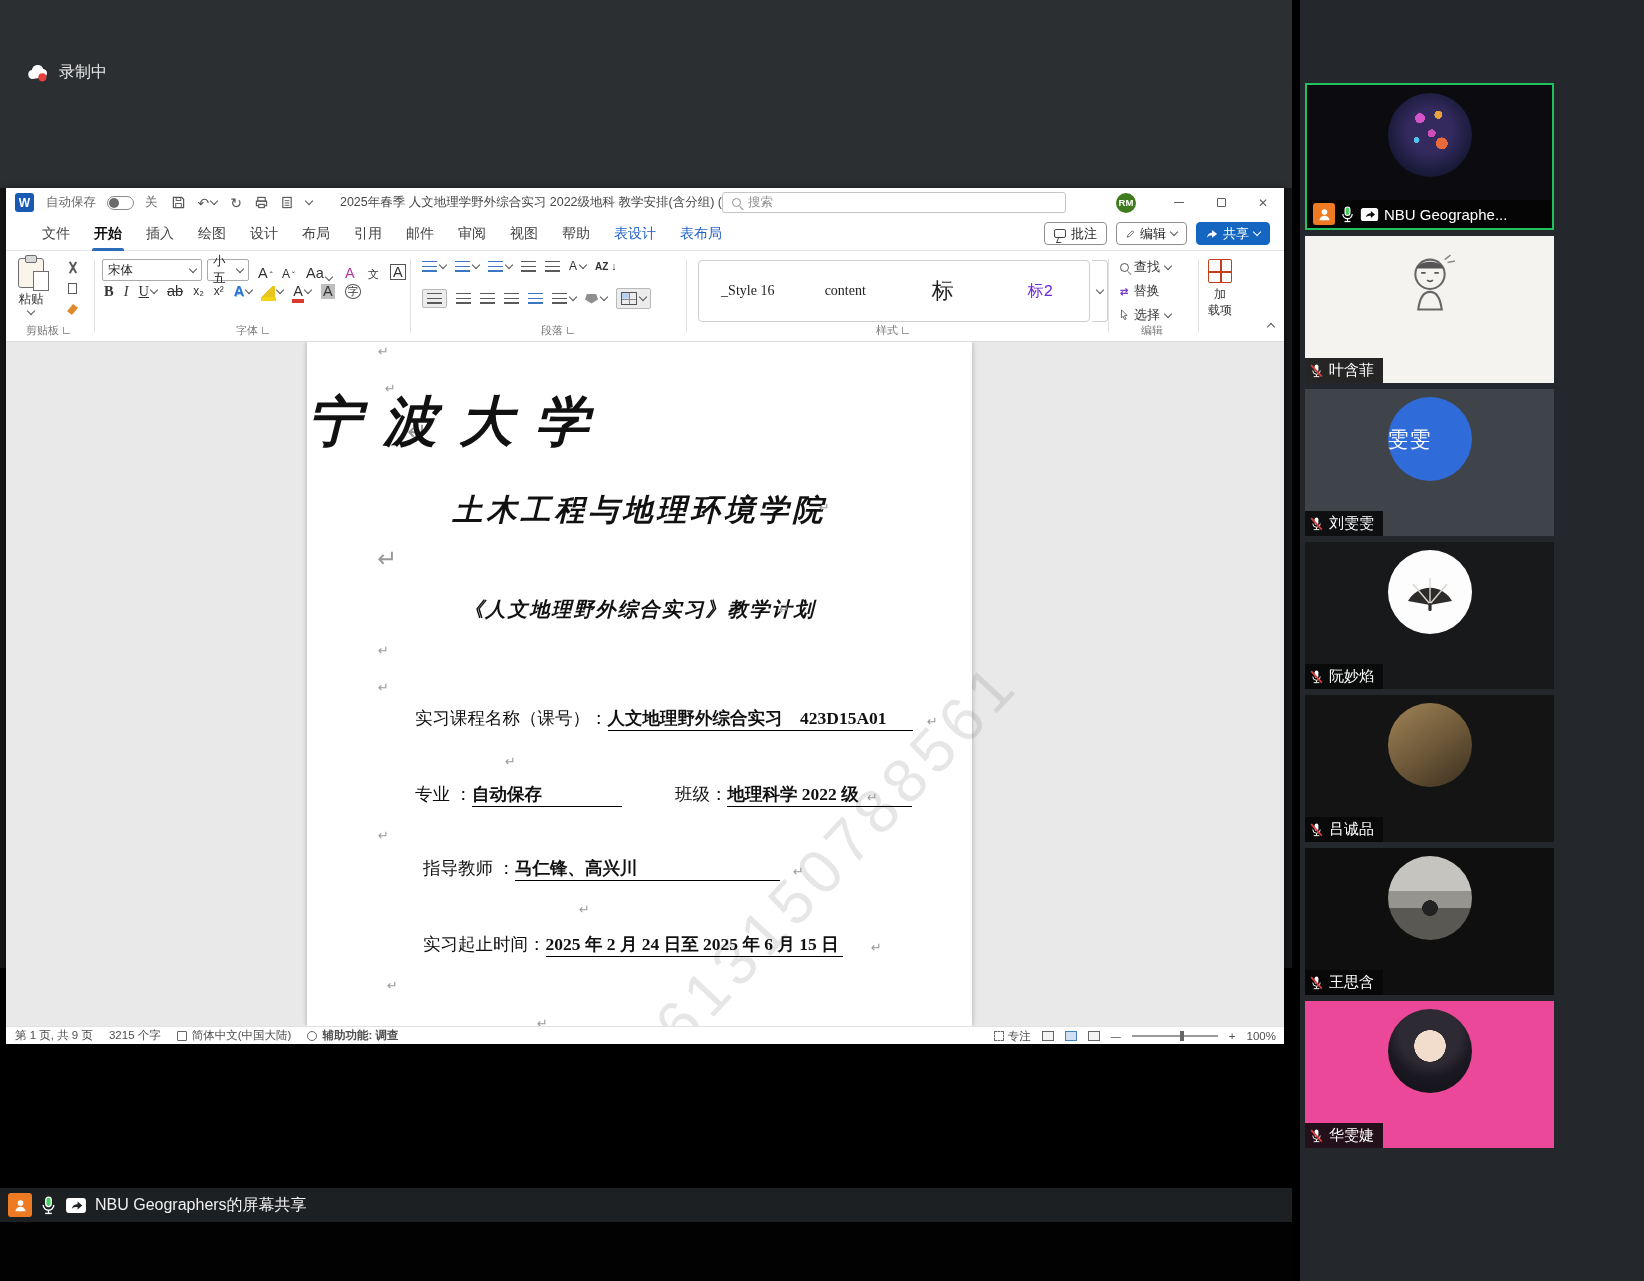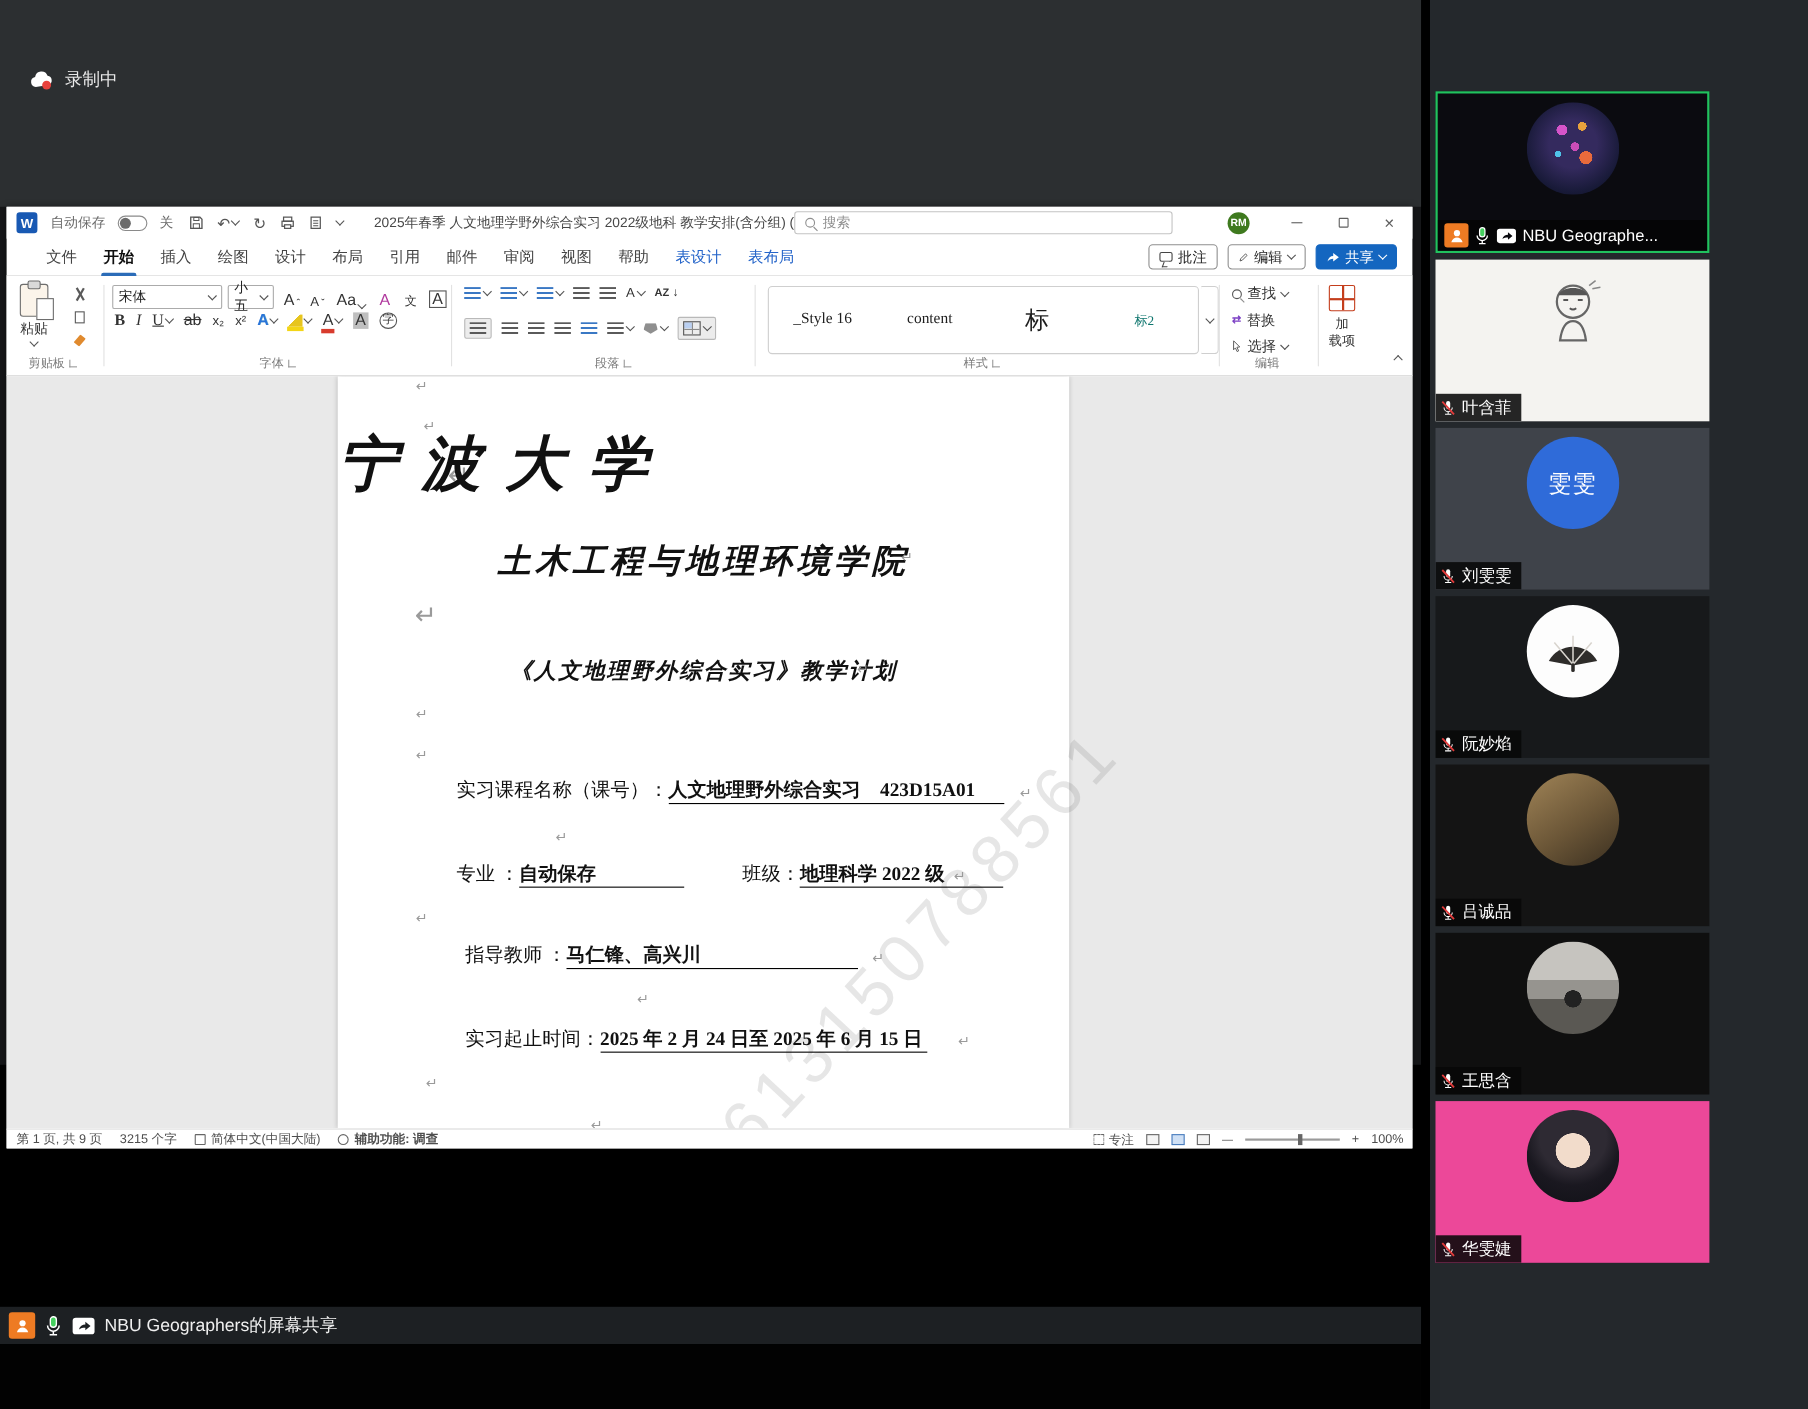--- a/index.html
+++ b/index.html
@@ -139,21 +139,21 @@
   .av-circle { width:84px; height:84px; border-radius:50%; }
   .t1 { border:2px solid #21c25e; background:#0b0b10; }
   .av1 { background:
     radial-gradient(circle 5px at 38% 30%, #d554c9 98%, transparent),
     radial-gradient(circle 4px at 60% 26%, #e8a23c 98%, transparent),
     radial-gradient(circle 4px at 52% 48%, #cc4db8 98%, transparent),
     radial-gradient(circle 3px at 34% 56%, #4fc3e8 98%, transparent),
     radial-gradient(circle 6px at 64% 60%, #e86a3c 98%, transparent),
     radial-gradient(circle at 50% 45%, #342a5e 0 35%, #181a38 70%, #0b0d1e 100%); }
   .t2 { background:#f4f3f0; }
-  .av3 { background:#2f6bd9; display:flex; align-items:center; justify-content:center; color:#fff; font-size:21px; letter-spacing:1px; }
+  .av3 { background:#2f6bd9; display:flex; align-items:center; color:#fff; font-size:21px; letter-spacing:1px; }
   .av4 { background:#fdfdfd; display:flex; align-items:center; justify-content:center; }
   .av5 { background:linear-gradient(145deg,#a08457 0%,#6b5637 55%,#3a2f20 100%); }
   .av6b { position:absolute; left:50%; top:50px; transform:translate(-50%,-50%); width:84px; height:84px; border-radius:50%;
     background:radial-gradient(circle 8px at 50% 62%, #222 96%, transparent), linear-gradient(#c6c4bf 0 42%,#96948f 42% 62%,#5a5853 62% 100%); }
   .av7 { background:radial-gradient(circle 16px at 50% 44%, #f2dccb 97%, transparent),
          radial-gradient(circle at 50% 30%, #2e2a33 0 42%, #1a1820 60%, #101016 100%); }
   .mute-ic,.live-ic { flex:0 0 auto; }
 
   .gap-col { position:absolute; left:1292px; top:0; width:8px; height:1281px; background:#000; }
   .bottom-black { position:absolute; left:0; top:1222px; width:1292px; height:59px; background:#020202; }
@@ -405,21 +405,21 @@
         <div class="glabel" style="left:535px;">
           <span>段落</span>
             <span class="launcher"></span>
         </div>
         <div class="gdiv" style="left:680px;"></div>
 
         <div class="styles-box">
           <div class="style-item" style="font-family:'Liberation Serif',serif;font-size:14px;">_Style 16</div>
           <div class="style-item" style="font-family:'Liberation Serif',serif;font-size:14px;">content</div>
           <div class="style-item" style="font-size:22px;">标</div>
-          <div class="style-item" style="font-family:Liberation Serif, serif;font-size:12px;color:#0f766e;">标2</div>
+          <div class="style-item" style="font-family:Liberation Mono, monospace;font-size:16px;color:#6d28d9;">标2</div>
         </div>
         <div class="styles-scroll">
             <span class="chv"></span>
           </div>
         <div class="glabel" style="left:870px;">
           <span>样式</span>
             <span class="launcher"></span>
         </div>
         <div class="gdiv" style="left:1102px;"></div>
 

